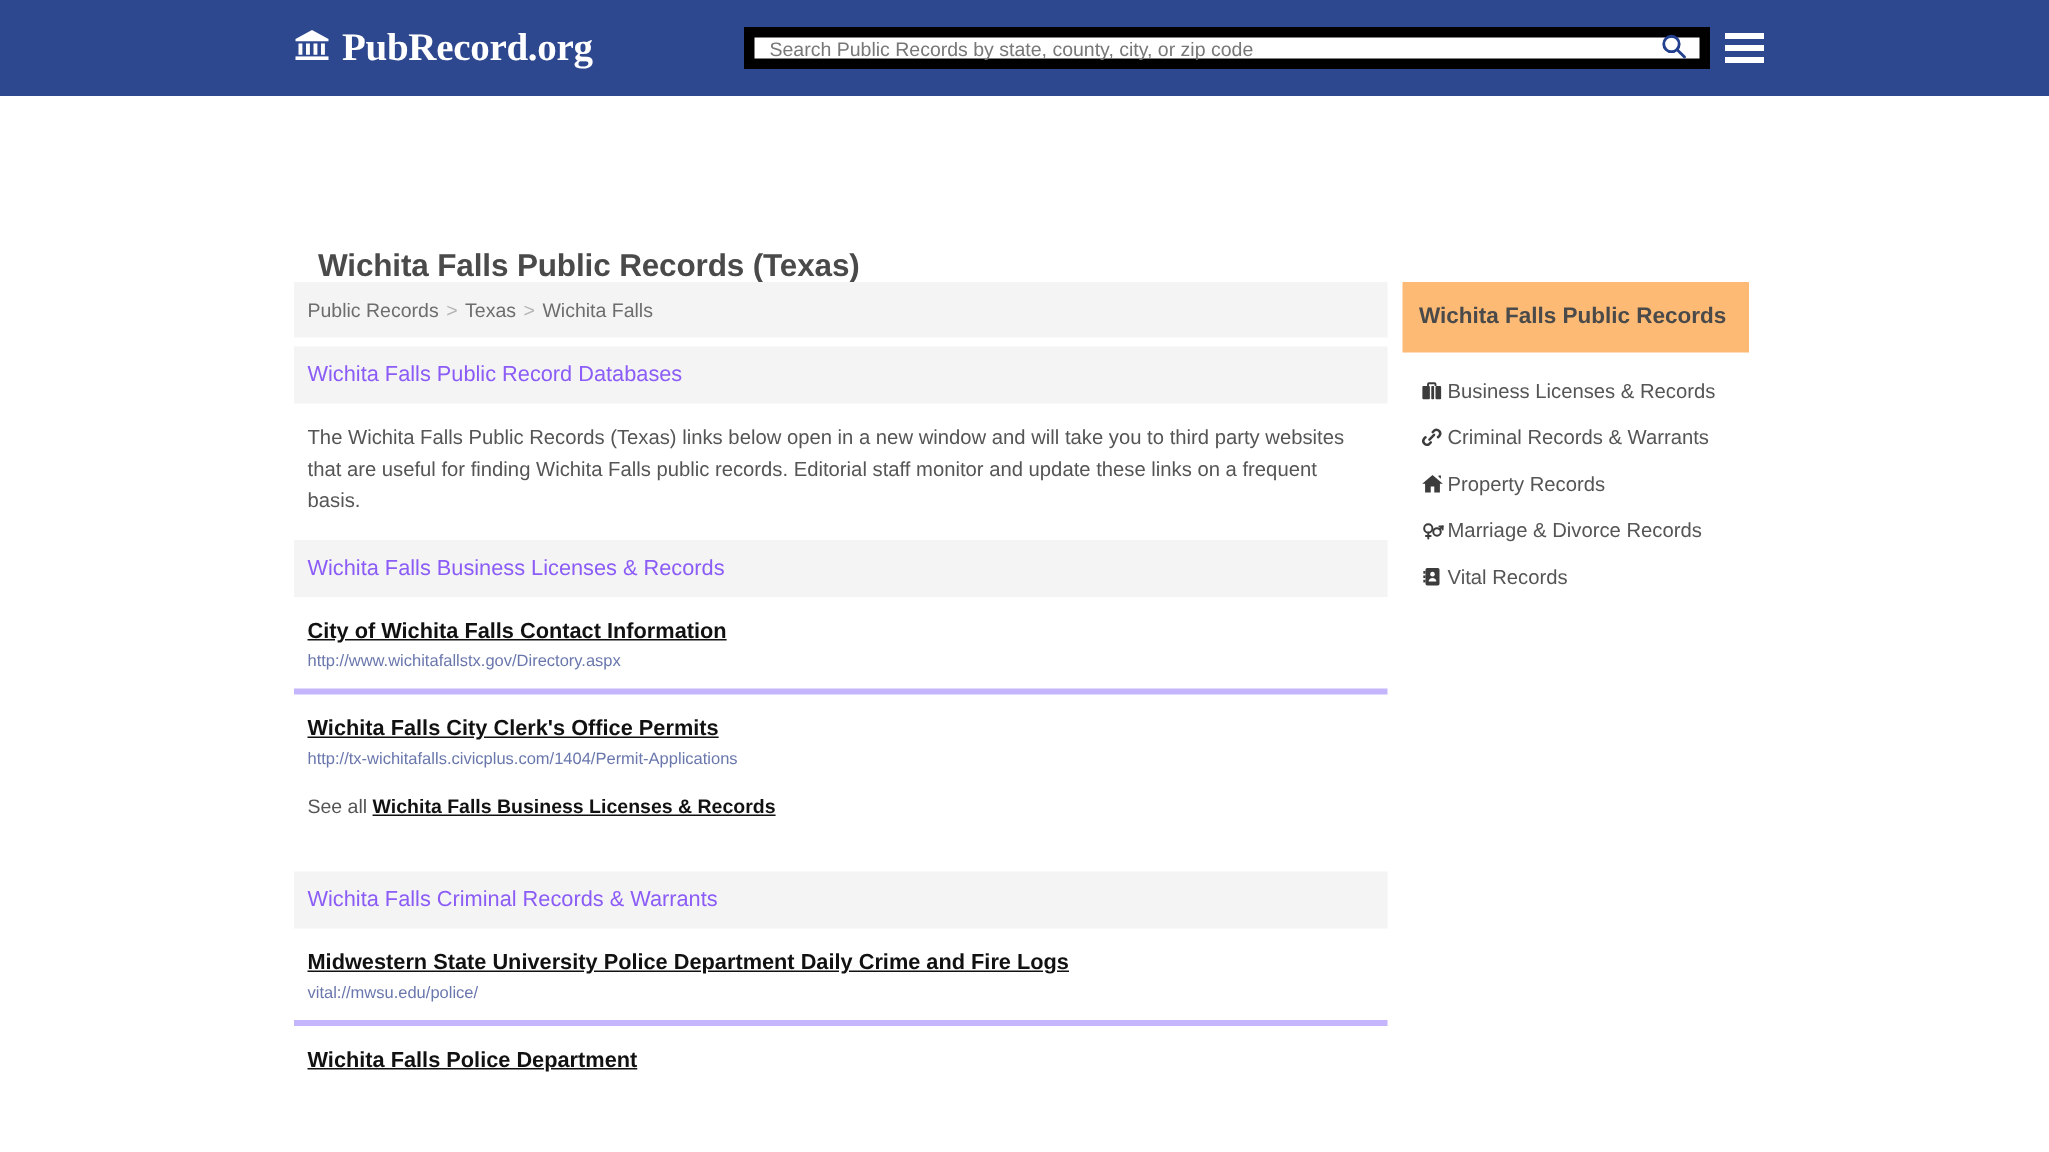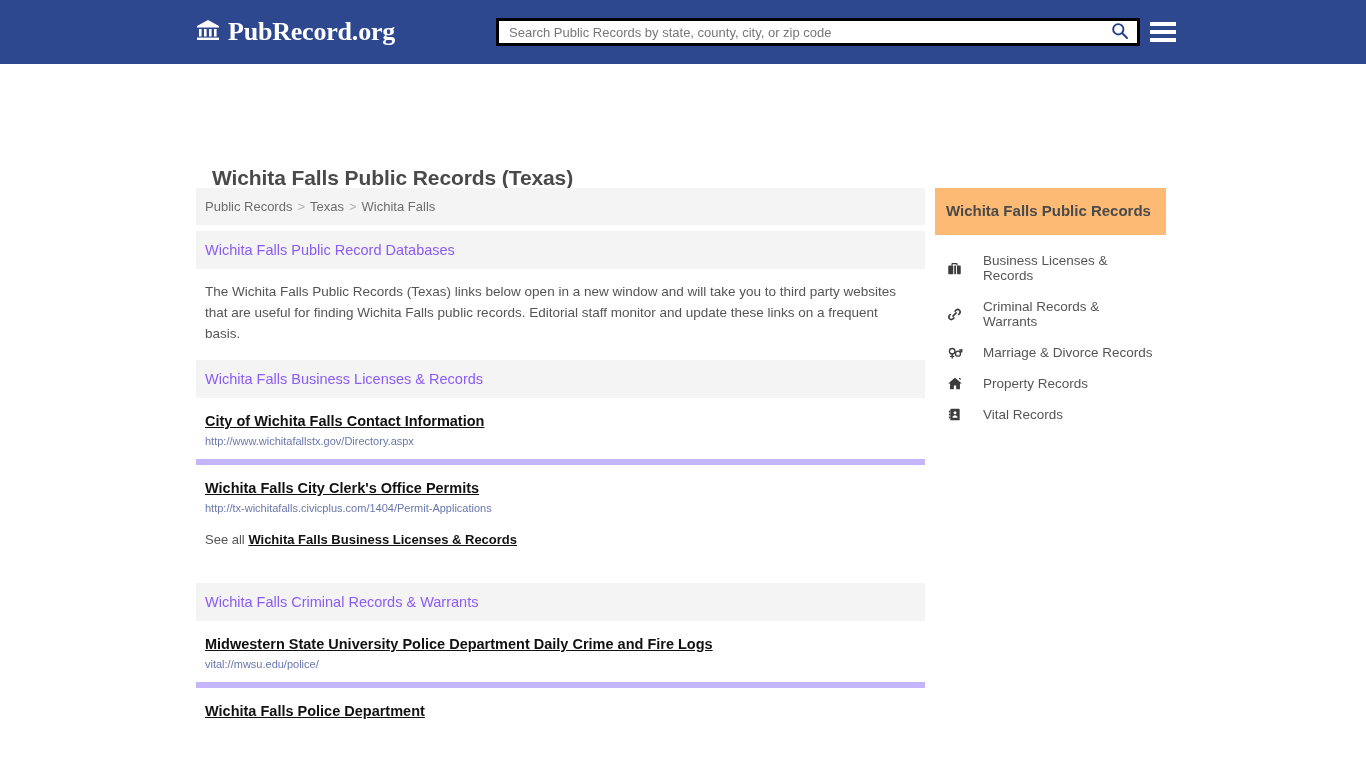--- a/index.html
+++ b/index.html
@@ -39,21 +39,21 @@
   }
   .search-wrap {
     position: absolute;
     left: 496px;
     top: 18px;
     width: 644px;
     height: 28px;
     background: #ffffff;
     display: flex;
     align-items: center;
-    border: 3px solid #000000;
+    border: 7px solid #000000;
   }
   .search-input {
     flex: 1 1 auto;
     height: 26px;
     border: none;
     outline: none;
     background: transparent;
     font-family: "Liberation Sans", sans-serif;
     font-size: 13px;
     color: #333333;
@@ -145,21 +145,21 @@
     margin: 6px 0 0 0;
     font-size: 14.5px;
     font-weight: normal;
     color: #8b5cf6;
   }
 
   
   .entries { padding: 0; margin: 0; list-style: none; }
   .entry {
     padding: 14px 9px 12px 9px;
-    border-bottom: 6px solid #c4b5fd;
+    border-bottom: 4px solid #c4b5fd;
   }
   .entry:last-child { border-bottom: none; }
   .entry-title {
     display: inline-block;
     font-size: 14.5px;
     font-weight: bold;
     color: #111111;
     text-decoration: underline;
     margin: 0 0 6px 0;
   }
@@ -189,21 +189,21 @@
     padding: 12px 11px 14px 11px;
     font-size: 15px;
     font-weight: bold;
     color: #4a4a4a;
     line-height: 21px;
   }
   .side-nav { list-style: none; margin: 0; padding: 10px 0 0 0; }
   .side-item {
     display: flex;
     align-items: center;
-    gap: 20px;
+    gap: 2px;
     padding: 8px 11px;
     text-decoration: none;
   }
   .side-icon {
     width: 17px;
     display: flex;
     align-items: center;
     justify-content: center;
     flex: 0 0 17px;
     color: #3c3c3c;
@@ -323,48 +323,48 @@
                 <path d="M11 17.5l-1.6 1.6a4 4 0 0 1-5.6-5.6L5.4 12"></path>
               </svg>
             </span>
             <span class="side-label">Criminal Records &amp; Warrants</span>
           </a>
         </li>
 
         <li>
           <a class="side-item" href="#">
             <span class="side-icon">
+              <svg width="16" height="15" viewBox="0 0 24 24" fill="#3c3c3c" aria-hidden="true">
+                <path d="M12 2.6L1 12h3.1v9.2h6V15h3.8v6.2h6V12H23z"></path>
+                <path d="M18.4 3.2h2.6v3.4l-2.6-2.2z"></path>
+              </svg>
+            </span>
+            <span class="side-label">Property Records</span>
+          </a>
+        </li>
+
+        <li>
+          <a class="side-item" href="#">
+            <span class="side-icon">
               <svg width="16" height="15" viewBox="0 0 24 24" fill="none" stroke="#3c3c3c" stroke-width="2.1" stroke-linecap="round" aria-hidden="true">
                 <circle cx="7.5" cy="10" r="4.4"></circle>
                 <path d="M7.5 14.7v6.1"></path>
                 <path d="M5 18.2h5"></path>
                 <circle cx="16.8" cy="13.8" r="4"></circle>
                 <path d="M19.7 11l3.1-3.1"></path>
                 <path d="M19.4 7.9h3.4v3.4"></path>
               </svg>
             </span>
             <span class="side-label">Marriage &amp; Divorce Records</span>
           </a>
         </li>
 
         <li>
           <a class="side-item" href="#">
             <span class="side-icon">
-              <svg width="16" height="15" viewBox="0 0 24 24" fill="#3c3c3c" aria-hidden="true">
-                <path d="M12 2.6L1 12h3.1v9.2h6V15h3.8v6.2h6V12H23z"></path>
-                <path d="M18.4 3.2h2.6v3.4l-2.6-2.2z"></path>
-              </svg>
-            </span>
-            <span class="side-label">Property Records</span>
-          </a>
-        </li>
-
-        <li>
-          <a class="side-item" href="#">
-            <span class="side-icon">
               <svg width="14" height="15" viewBox="0 0 24 24" fill="#3c3c3c" aria-hidden="true">
                 <rect x="4" y="2" width="16" height="20" rx="2"></rect>
                 <rect x="1.5" y="5.5" width="2.6" height="3" fill="#3c3c3c"></rect>
                 <rect x="1.5" y="10.5" width="2.6" height="3" fill="#3c3c3c"></rect>
                 <rect x="1.5" y="15.5" width="2.6" height="3" fill="#3c3c3c"></rect>
                 <circle cx="12" cy="9" r="2.6" fill="#ffffff"></circle>
                 <path d="M7.6 17.4c0-2.4 2-4 4.4-4s4.4 1.6 4.4 4z" fill="#ffffff"></path>
               </svg>
             </span>
             <span class="side-label">Vital Records</span>

